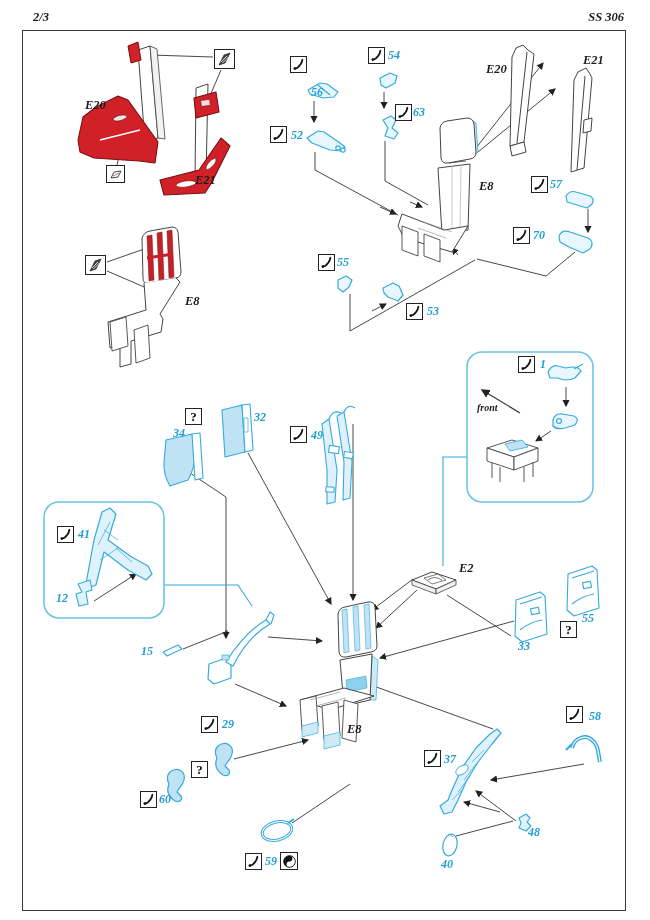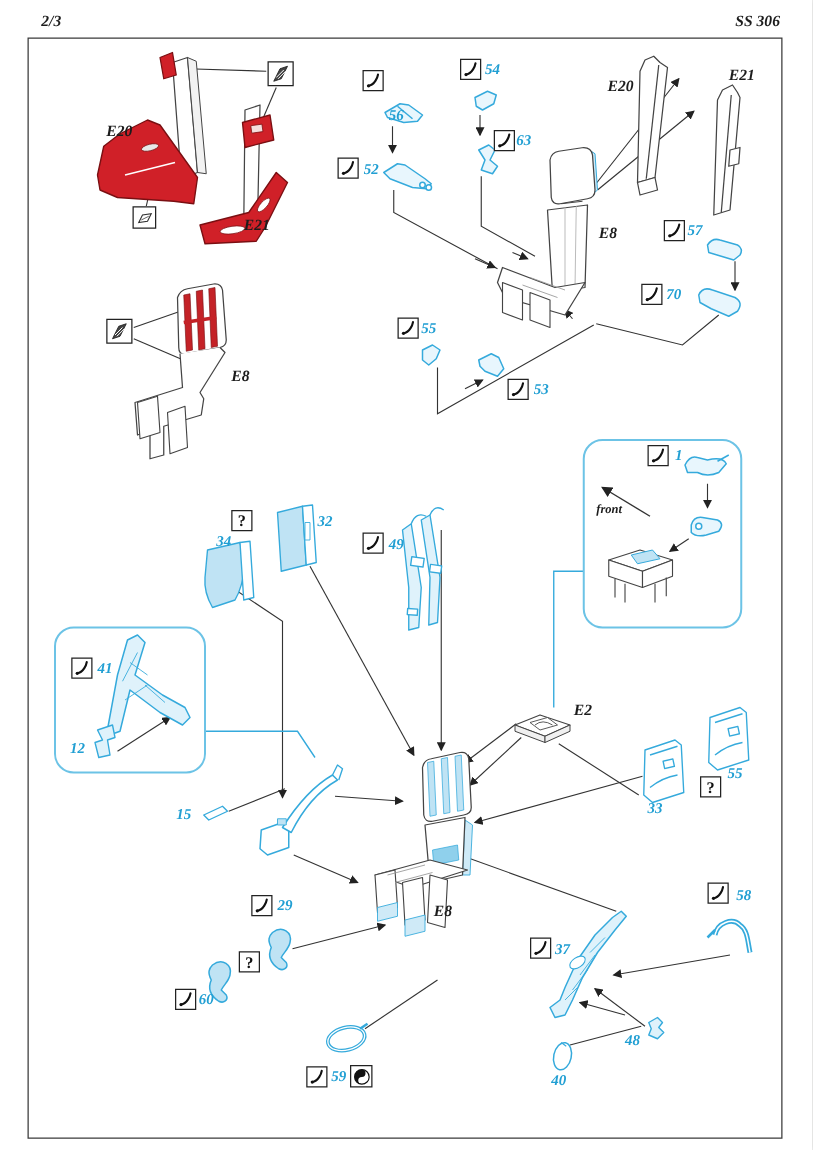--- a/index.html
+++ b/index.html
@@ -434,21 +434,21 @@
   <div class="lab" style="left:78px;top:528px;">41</div>
   <div class="lab" style="left:56px;top:592px;">12</div>
   <div class="lab" style="left:141px;top:645px;">15</div>
   <div class="lab" style="left:222px;top:718px;">29</div>
   <div class="lab" style="left:159px;top:793px;">60</div>
   <div class="lab" style="left:265px;top:855px;">59</div>
   <div class="lab" style="left:518px;top:640px;">33</div>
   <div class="lab" style="left:582px;top:612px;">55</div>
   <div class="lab" style="left:444px;top:753px;">37</div>
   <div class="lab" style="left:589px;top:710px;">58</div>
-  <div class="lab" style="left:500px;top:826px;">48</div>
+  <div class="lab" style="left:528px;top:826px;">48</div>
   <div class="lab" style="left:441px;top:858px;">40</div>
 
   <div class="lab black" style="left:85px;top:99px;">E20</div>
   <div class="lab black" style="left:195px;top:174px;">E21</div>
   <div class="lab black" style="left:185px;top:295px;">E8</div>
   <div class="lab black" style="left:479px;top:180px;">E8</div>
   <div class="lab black" style="left:486px;top:63px;">E20</div>
   <div class="lab black" style="left:583px;top:54px;">E21</div>
   <div class="lab black" style="left:459px;top:562px;">E2</div>
   <div class="lab black" style="left:347px;top:723px;">E8</div>

